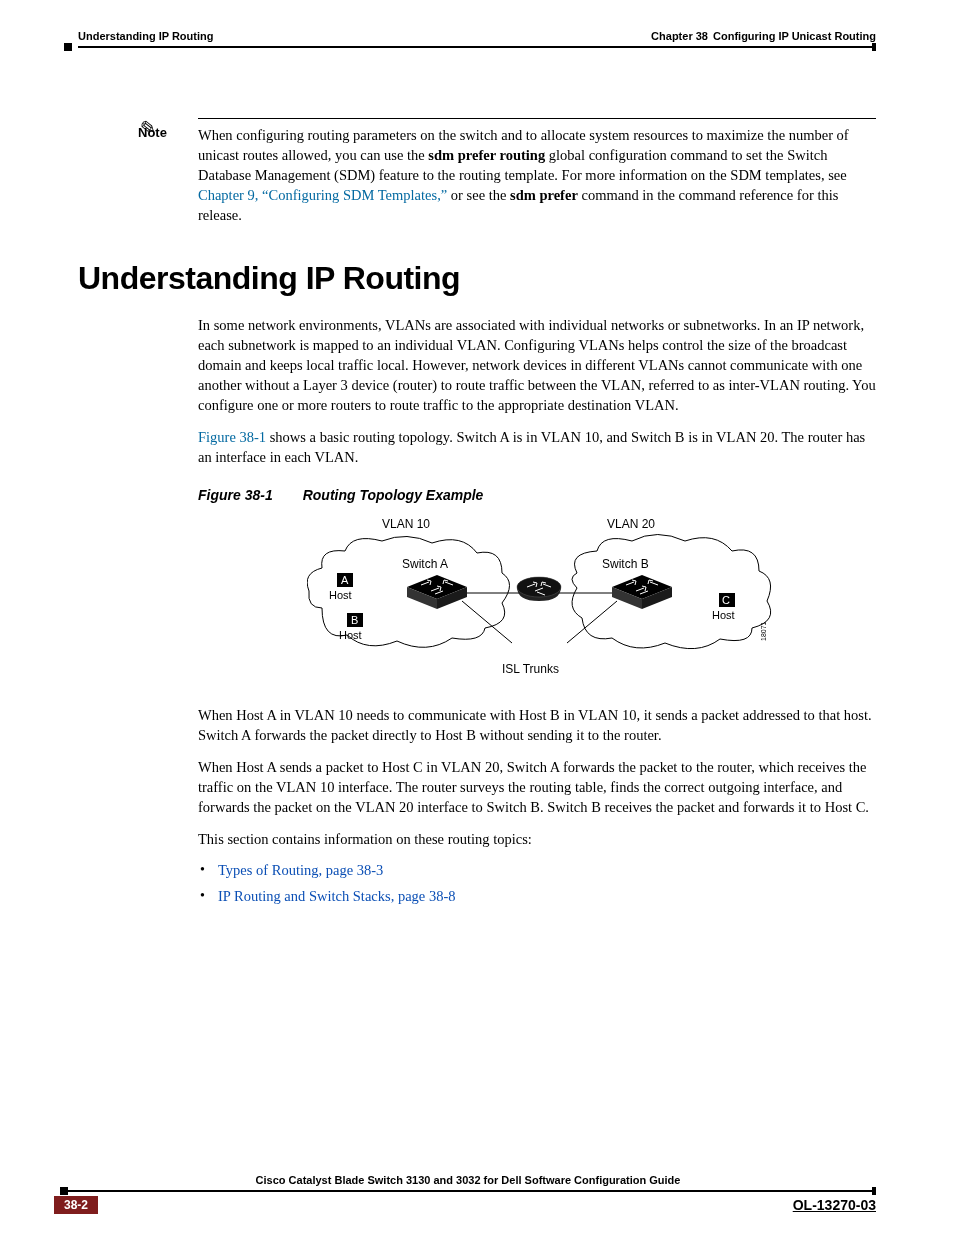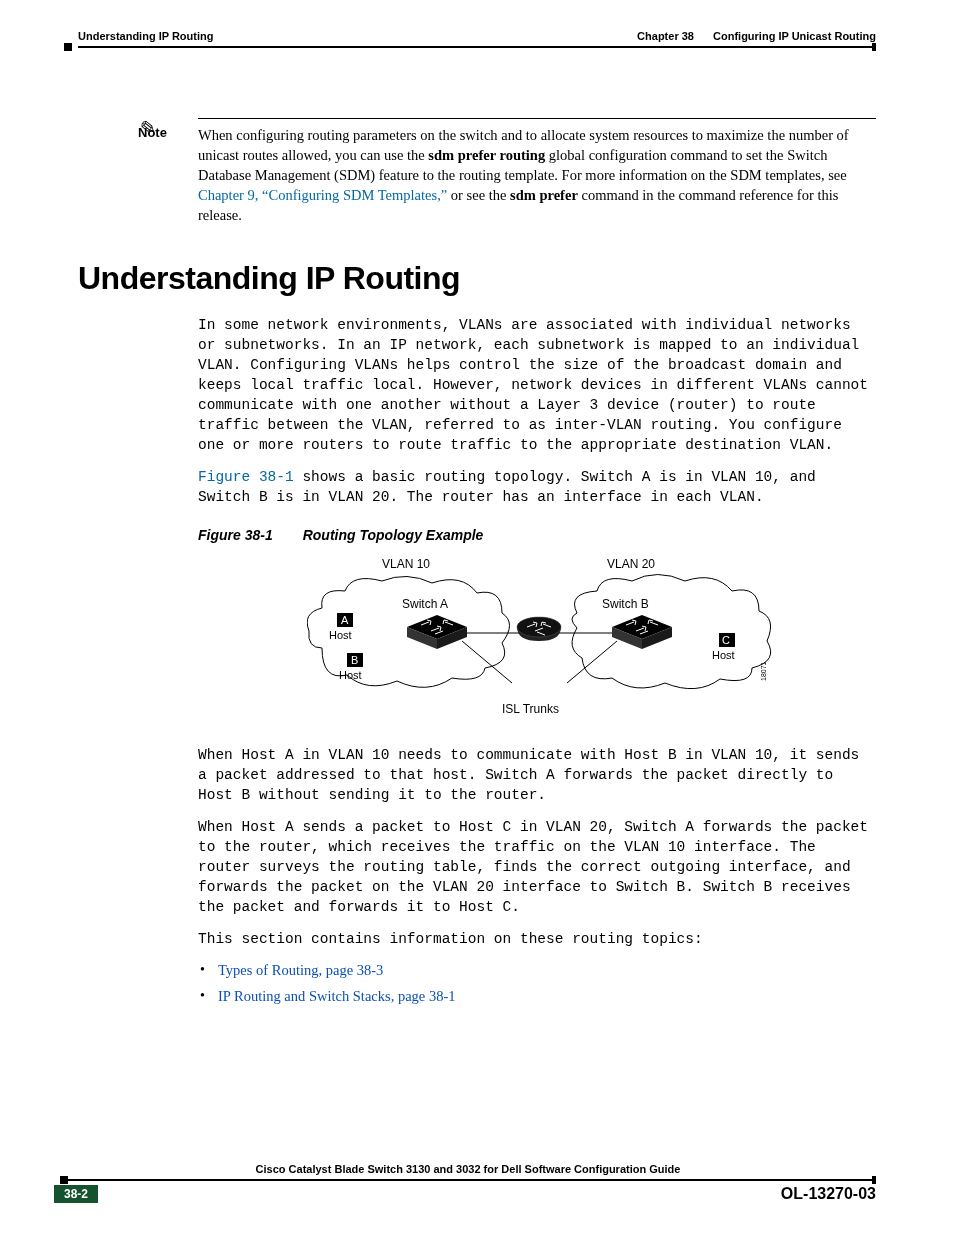--- a/index.html
+++ b/index.html
@@ -25,21 +25,21 @@
     justify-content: space-between;
     align-items: baseline;
     font-family: Helvetica, Arial, sans-serif;
     font-weight: bold;
     font-size: 11px;
     margin-bottom: 4px;
   }
   .hdr-left { }
   .hdr-right { }
   .hdr-right .chap { }
-  .hdr-right .title { margin-left: 16px; }
+  .hdr-right .title { margin-left: 2px; }
   .hdr-rule {
     height: 2px;
     background: #000;
     position: relative;
     margin-bottom: 70px;
   }
   .hdr-rule::before {
     content: "";
     position: absolute;
     left: -14px;
@@ -123,42 +123,41 @@
     font-family: Helvetica, Arial, sans-serif;
     font-weight: bold;
     font-size: 32px;
     margin: 35px 0 18px -120px;
     letter-spacing: -0.5px;
   }
 
   p.body {
     margin: 12px 0 12px 0;
     line-height: 1.38;
-    font-family: Liberation Mono, monospace;
   }
 
   .fig-title {
     font-family: Helvetica, Arial, sans-serif;
     font-weight: bold;
     font-style: italic;
     font-size: 14px;
     margin: 20px 0 10px 0;
   }
   .fig-title .figlabel { margin-right: 30px; font-style: italic; }
 
   .diagram {
     margin: 4px 0 18px 20px;
     text-align: center;
   }
 
   .footer {
     position: absolute;
     left: 60px;
     right: 78px;
-    bottom: 32px;
+    bottom: 21px;
   }
   .footer-title {
     font-family: Helvetica, Arial, sans-serif;
     font-weight: bold;
     font-size: 11px;
     text-align: center;
     margin-bottom: 4px;
   }
   .footer-rule {
     height: 2px;
@@ -183,32 +182,33 @@
     height: 8px;
     background: #000;
   }
   .footer-row {
     display: flex;
     justify-content: space-between;
     align-items: center;
     margin-top: 4px;
   }
   .page-badge {
-    background: #14532d;
+    background: #7f1d1d;
     color: #fff;
     font-family: Helvetica, Arial, sans-serif;
     font-weight: bold;
     font-size: 12px;
     padding: 2px 10px;
     margin-left: -6px;
   }
   .doc-id {
     font-family: Helvetica, Arial, sans-serif;
     font-weight: bold;
-    font-size: 16px;
+    font-size: 14px;
+    text-decoration: underline;
   }
 
   
   .dg-label { font-family: Helvetica, Arial, sans-serif; font-size: 12px; }
   .dg-small { font-family: Helvetica, Arial, sans-serif; font-size: 7px; }
   .dg-host { font-family: Helvetica, Arial, sans-serif; font-size: 11px; }
   .dg-tag { font-family: Helvetica, Arial, sans-serif; font-size: 11px; fill:#fff; }
 </style>
 </head>
 <body>
@@ -310,21 +310,21 @@
         <text x="459" y="128" class="dg-small" transform="rotate(-90 459 128)">18071</text>
       </svg>
     </div>
 
     <p class="body">When Host A in VLAN 10 needs to communicate with Host B in VLAN 10, it sends a packet addressed to that host. Switch A forwards the packet directly to Host B without sending it to the router.</p>
     <p class="body">When Host A sends a packet to Host C in VLAN 20, Switch A forwards the packet to the router, which receives the traffic on the VLAN 10 interface. The router surveys the routing table, finds the correct outgoing interface, and forwards the packet on the VLAN 20 interface to Switch B. Switch B receives the packet and forwards it to Host C.</p>
     <p class="body">This section contains information on these routing topics:</p>
 
     <ul class="bullet-list">
       <li><a class="link">Types of Routing, page 38-3</a></li>
-      <li><a class="link">IP Routing and Switch Stacks, page 38-1</a></li>
+      <li><a class="link">IP Routing and Switch Stacks, page 38-8</a></li>
     </ul>
 
   </div>
 
   <div class="footer">
     <div class="footer-title">Cisco Catalyst Blade Switch 3130 and 3032 for Dell Software Configuration Guide</div>
     <div class="footer-rule"></div>
     <div class="footer-row">
       <div class="page-badge">38-2</div>
       <div class="doc-id">OL-13270-03</div>

